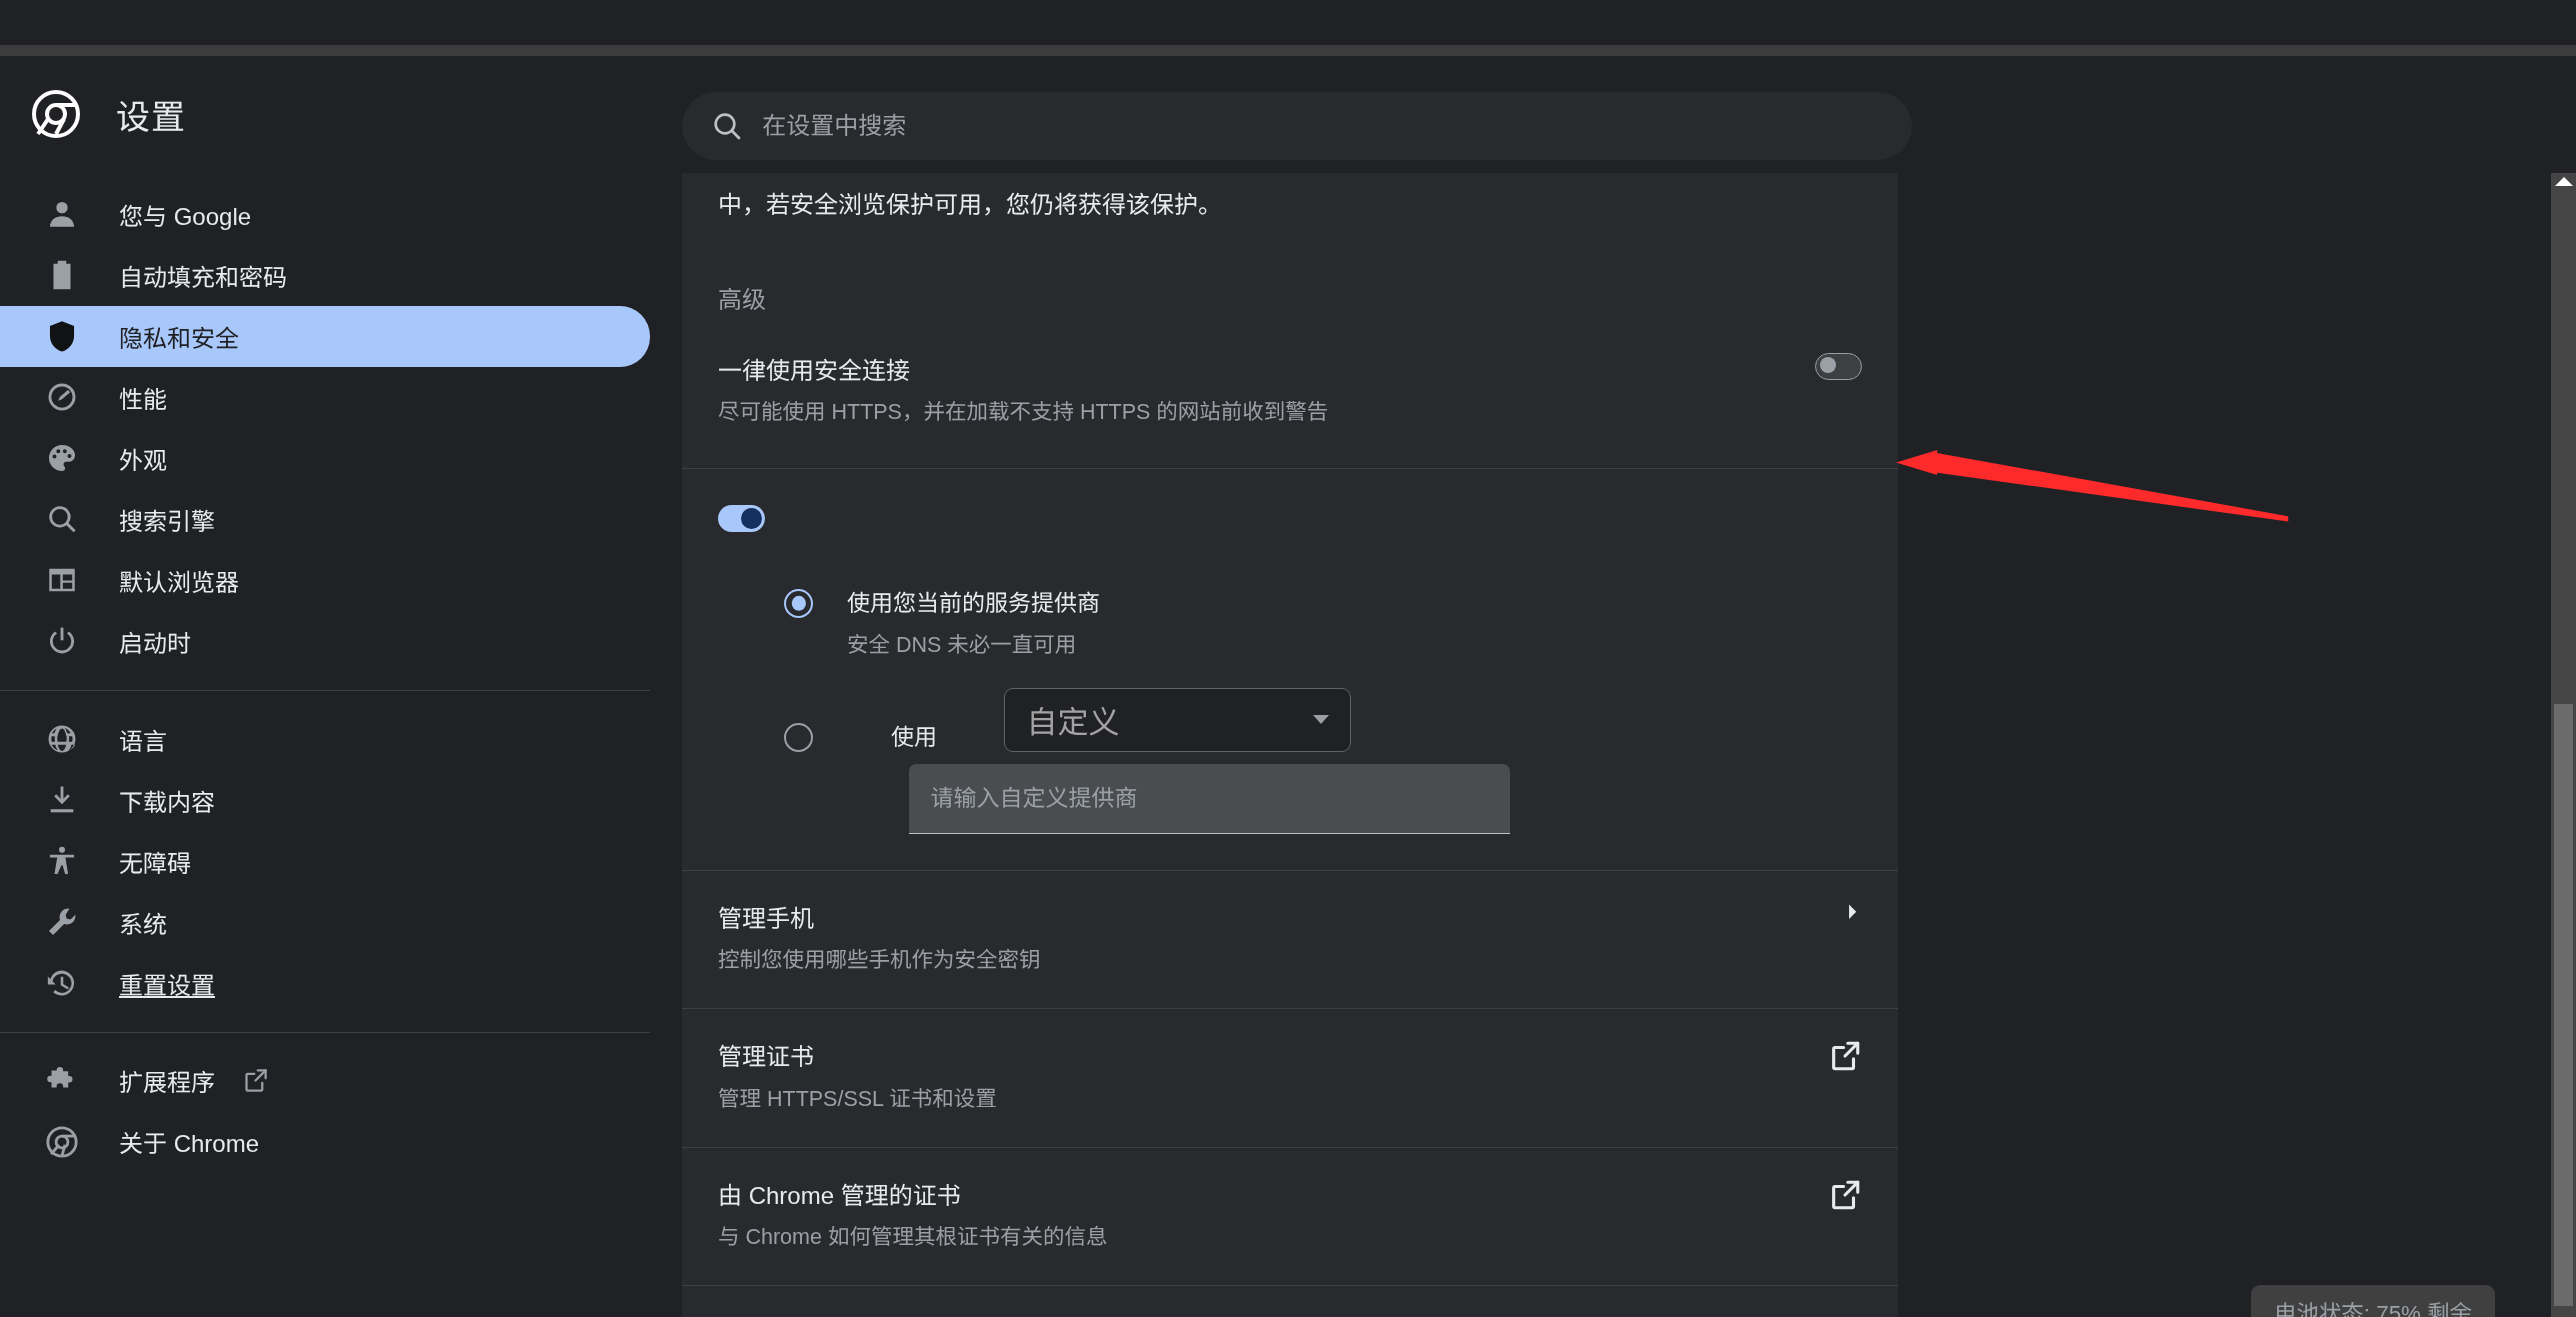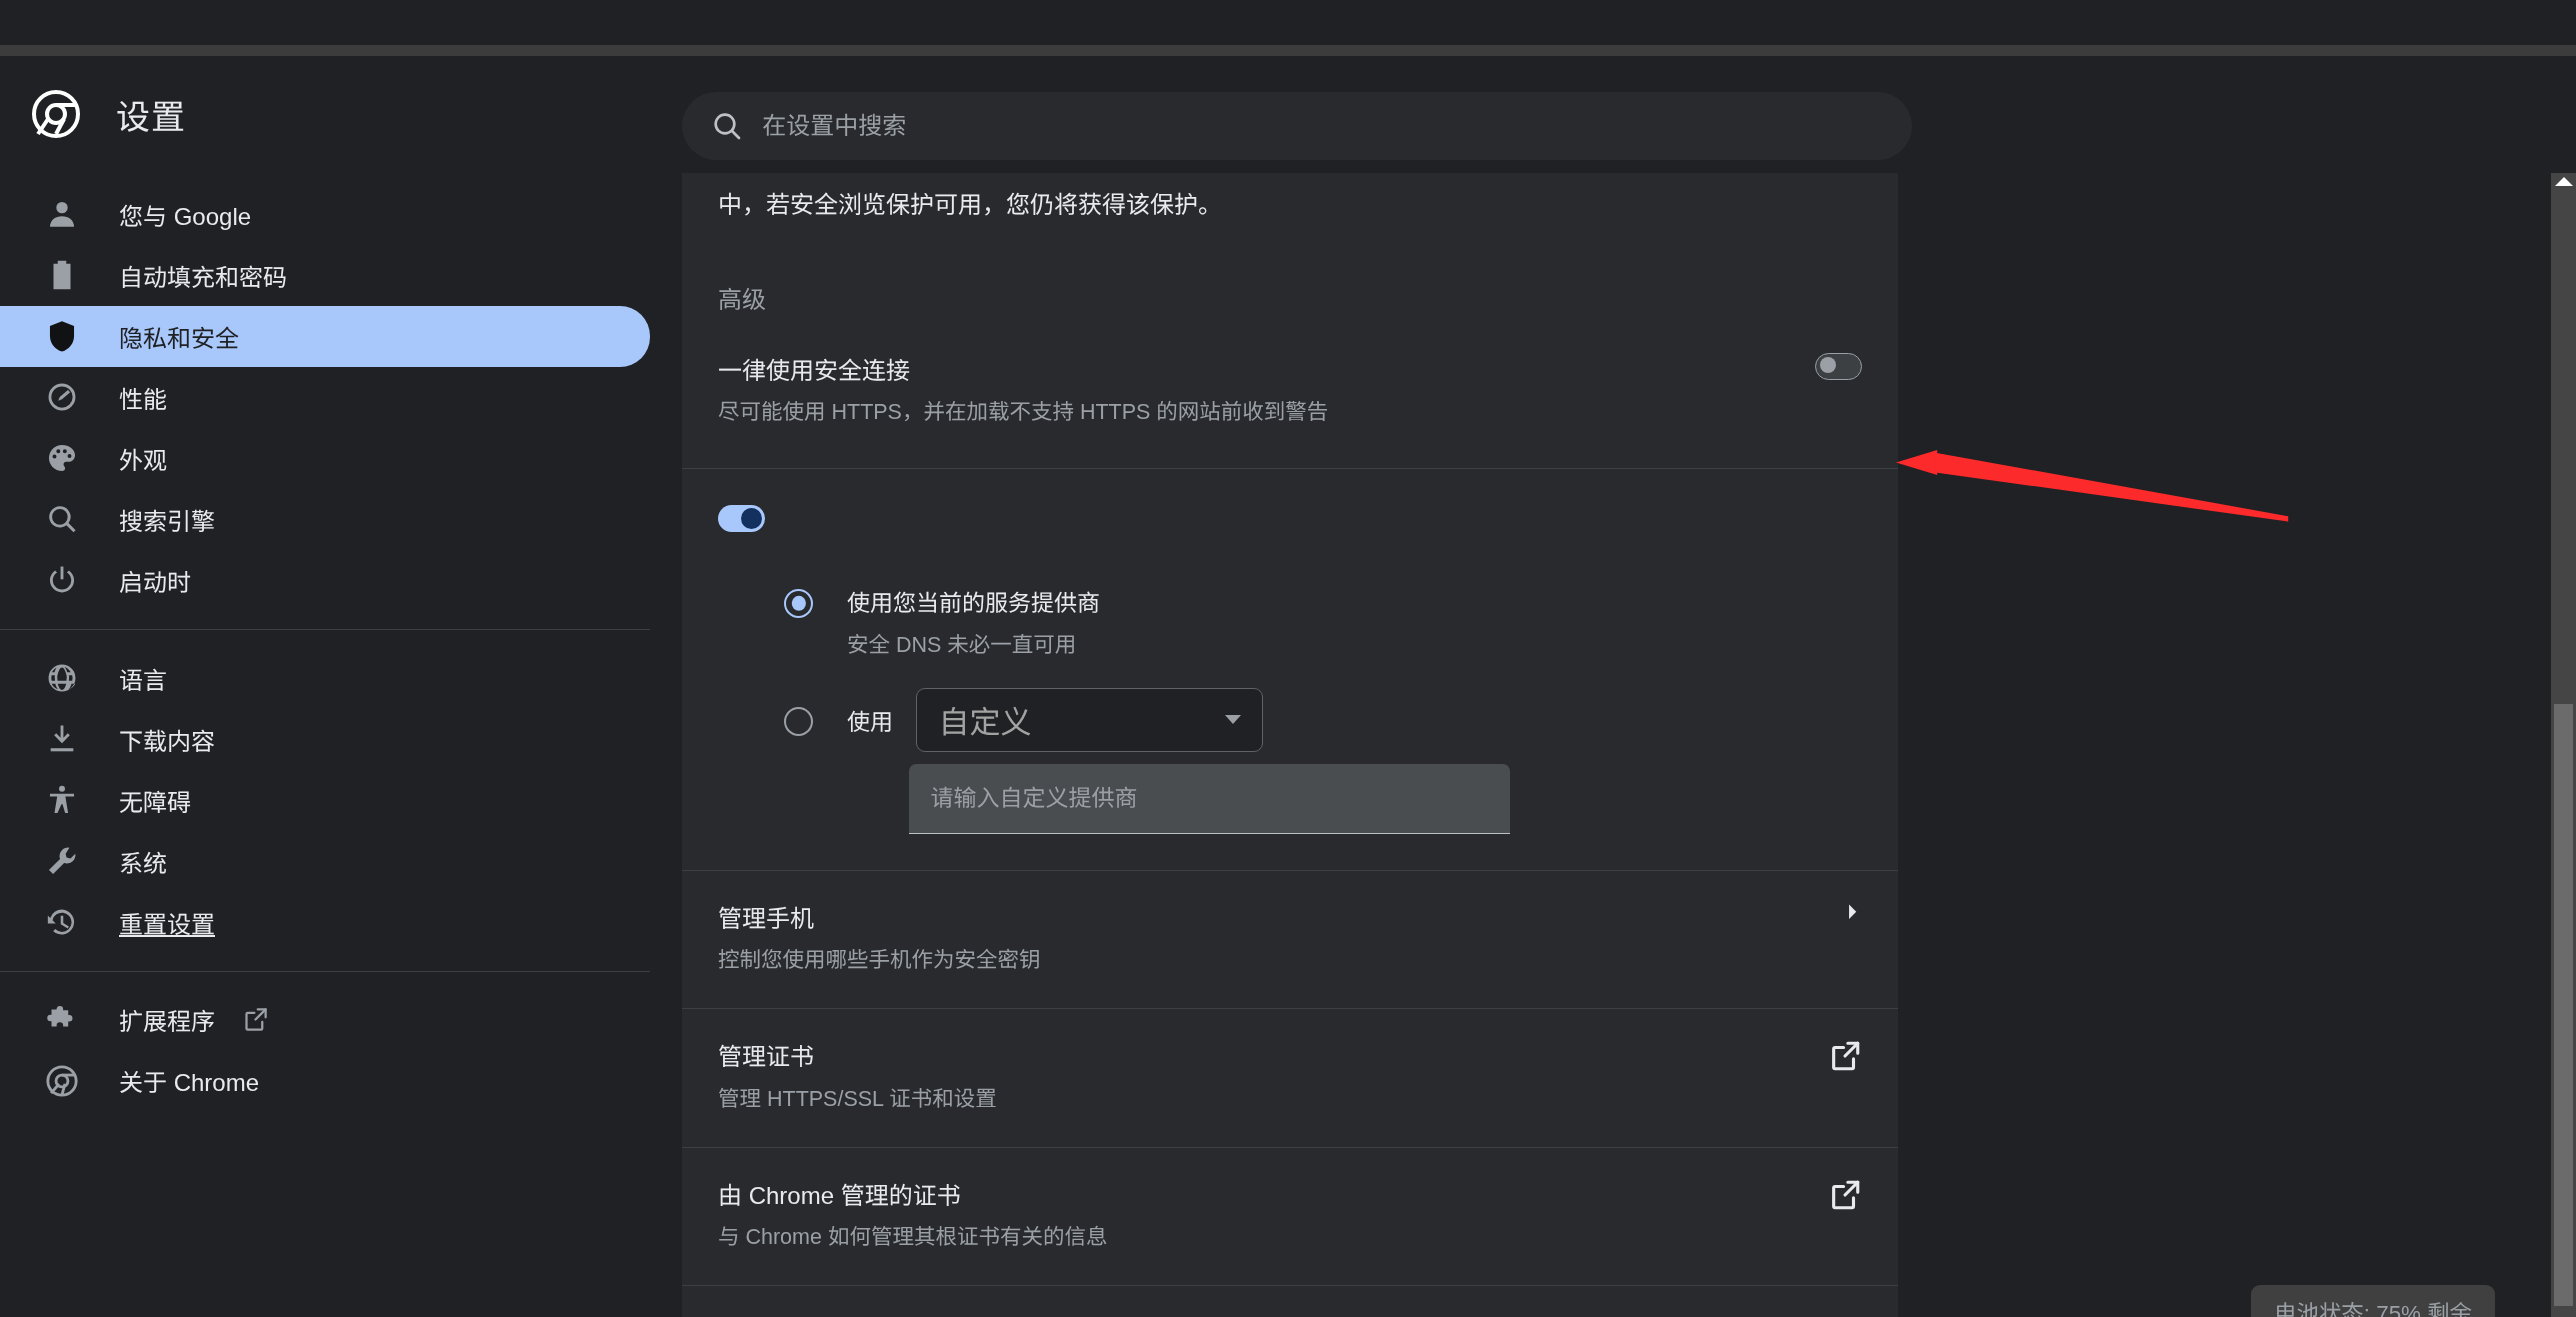--- a/index.html
+++ b/index.html
@@ -120,21 +120,21 @@
   .radio.checked { border-color: #a8c7fa; }
   .radio.checked::after {
     content: ""; position: absolute; left: 50%; top: 50%;
     width: 14.3px; height: 14.3px; border-radius: 50%; background: #a8c7fa;
     transform: translate(-50%, -50%);
   }
   .radio-texts { margin-left: 34px; }
   .radio-label { color: #e8eaed; font-size: 23px; line-height: 36px; }
   .radio-sub { color: #9aa0a6; font-size: 21.5px; line-height: 36px; margin-top: 5.4px; }
 
-  .use-row { display: flex; align-items: center; padding: 9px 0 0 66px; }
+  .use-row { display: flex; align-items: flex-end; padding: 9px 0 0 66px; gap: 44px; }
   .use-label { color: #e8eaed; font-size: 23px; margin-left: 34px; }
   .select {
     margin-left: 23px; width: 347px; height: 64px; border-radius: 9px;
     border: 0.9px solid #5f6368; background: #202124; color: #a3a3a3;
     display: flex; align-items: center; justify-content: space-between;
     padding: 0 21.5px; font-size: 31px; cursor: pointer;
   }
   .caret { width: 0; height: 0; border-left: 8px solid transparent;
            border-right: 8px solid transparent; border-top: 9.8px solid #9aa0a6; }
   .custom-input-wrap { padding: 12.5px 0 0 191px; }
@@ -264,20 +264,28 @@
         <span class="nav-ico">
           <svg viewBox="0 0 24 24" xmlns="http://www.w3.org/2000/svg">
             <path d="M10.5 3a7.5 7.5 0 1 0 4.6 13.4l5 5 1.5-1.5-5-5A7.5 7.5 0 0 0 10.5 3zm0 2a5.5 5.5 0 1 1-5.5 5.5A5.5 5.5 0 0 1 10.5 5z"></path>
           </svg>
         </span>
         <span class="nav-label">搜索引擎</span>
       </div>
       <div class="nav-item">
         <span class="nav-ico">
           <svg viewBox="0 0 24 24" xmlns="http://www.w3.org/2000/svg">
+            <path d="M3 4h18v16H3zm1.8 4.2v9.9h6V8.2zm7.8 0v4.2h6.6V8.2zm0 5.8v4.1h6.6V14z"></path>
+          </svg>
+        </span>
+        <span class="nav-label">默认浏览器</span>
+      </div>
+      <div class="nav-item">
+        <span class="nav-ico">
+          <svg viewBox="0 0 24 24" xmlns="http://www.w3.org/2000/svg">
             <path d="M11 2.5h2v9h-2z"></path>
             <path d="M16.9 5.3 15.5 6.7a6.5 6.5 0 1 1-7 0L7.1 5.3a8.5 8.5 0 1 0 9.8 0z"></path>
           </svg>
         </span>
         <span class="nav-label">启动时</span>
       </div>
       <div class="nav-divider"></div>
       <div class="nav-item">
         <span class="nav-ico">
           <svg viewBox="0 0 24 24" xmlns="http://www.w3.org/2000/svg">

